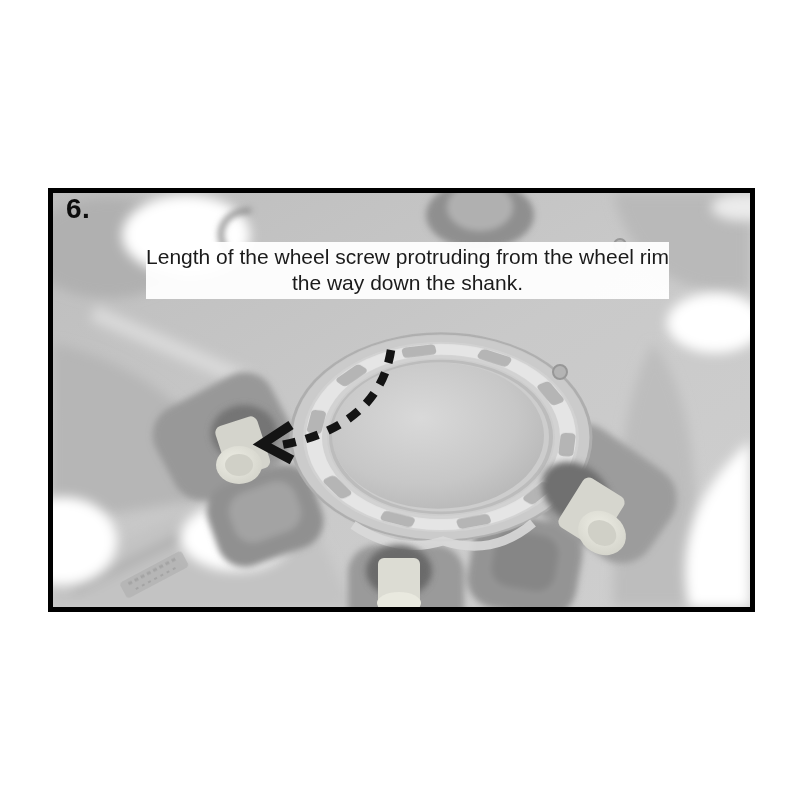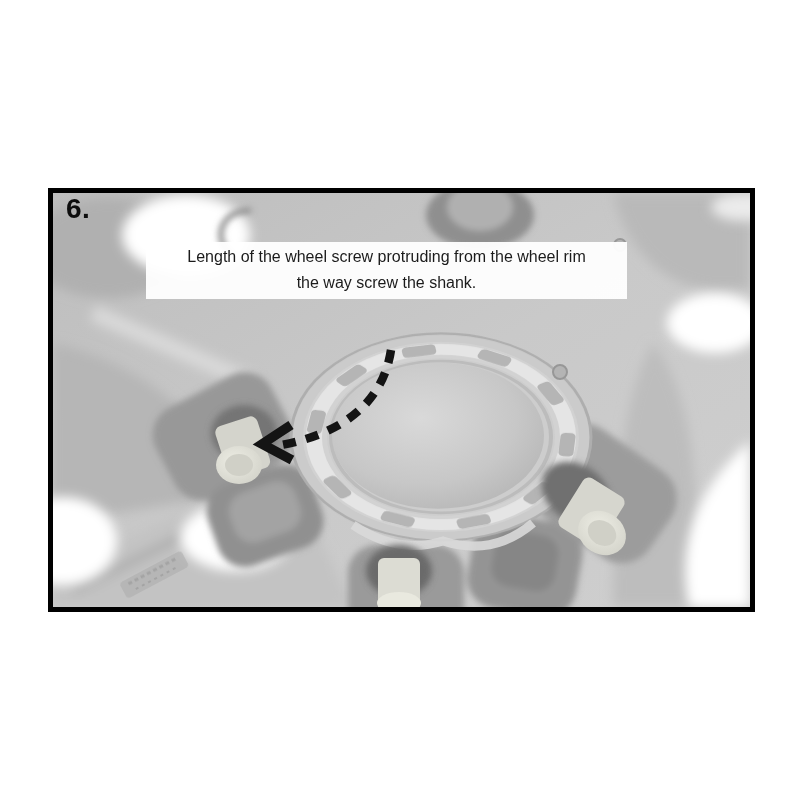--- a/index.html
+++ b/index.html
@@ -42,25 +42,25 @@
     top: 0px;
     font-size: 28px;
     font-weight: bold;
     color: #0d0d0d;
     letter-spacing: 0.5px;
   }
   .caption-box {
     position: absolute;
     left: 93px;
     top: 49px;
-    width: 481px;
+    width: 523px;
     background: rgba(255,255,255,0.95);
     color: #1b1b1b;
     text-align: center;
-    font-size: 16px;
+    font-size: 21px;
     line-height: 25.5px;
     padding: 2px 0 4px 0;
   }
   .caption-line { white-space: nowrap; }
 </style>
 </head>
 <body>
 
 <div class="stage">
   <div class="figure-frame">
@@ -180,19 +180,19 @@
       </g>
 
       <g stroke="#141414" fill="none">
         <path d="M 338,157 C 331,203 298,239 228,252" stroke-width="8.5" stroke-dasharray="13 10.5"></path>
         <path d="M 238,232 L 209,251 L 239,267" stroke-width="9.5" stroke-linejoin="miter"></path>
       </g>
     </svg>
 
     <div class="caption-box">
       <div class="caption-line">Length of the wheel screw protruding from the wheel rim</div>
-      <div class="caption-line">the way screw the shank.</div>
+      <div class="caption-line">the way down the shank.</div>
     </div>
 
     <div class="step-label">6.</div>
 
   </div>
 </div>
 
 </body></html>

